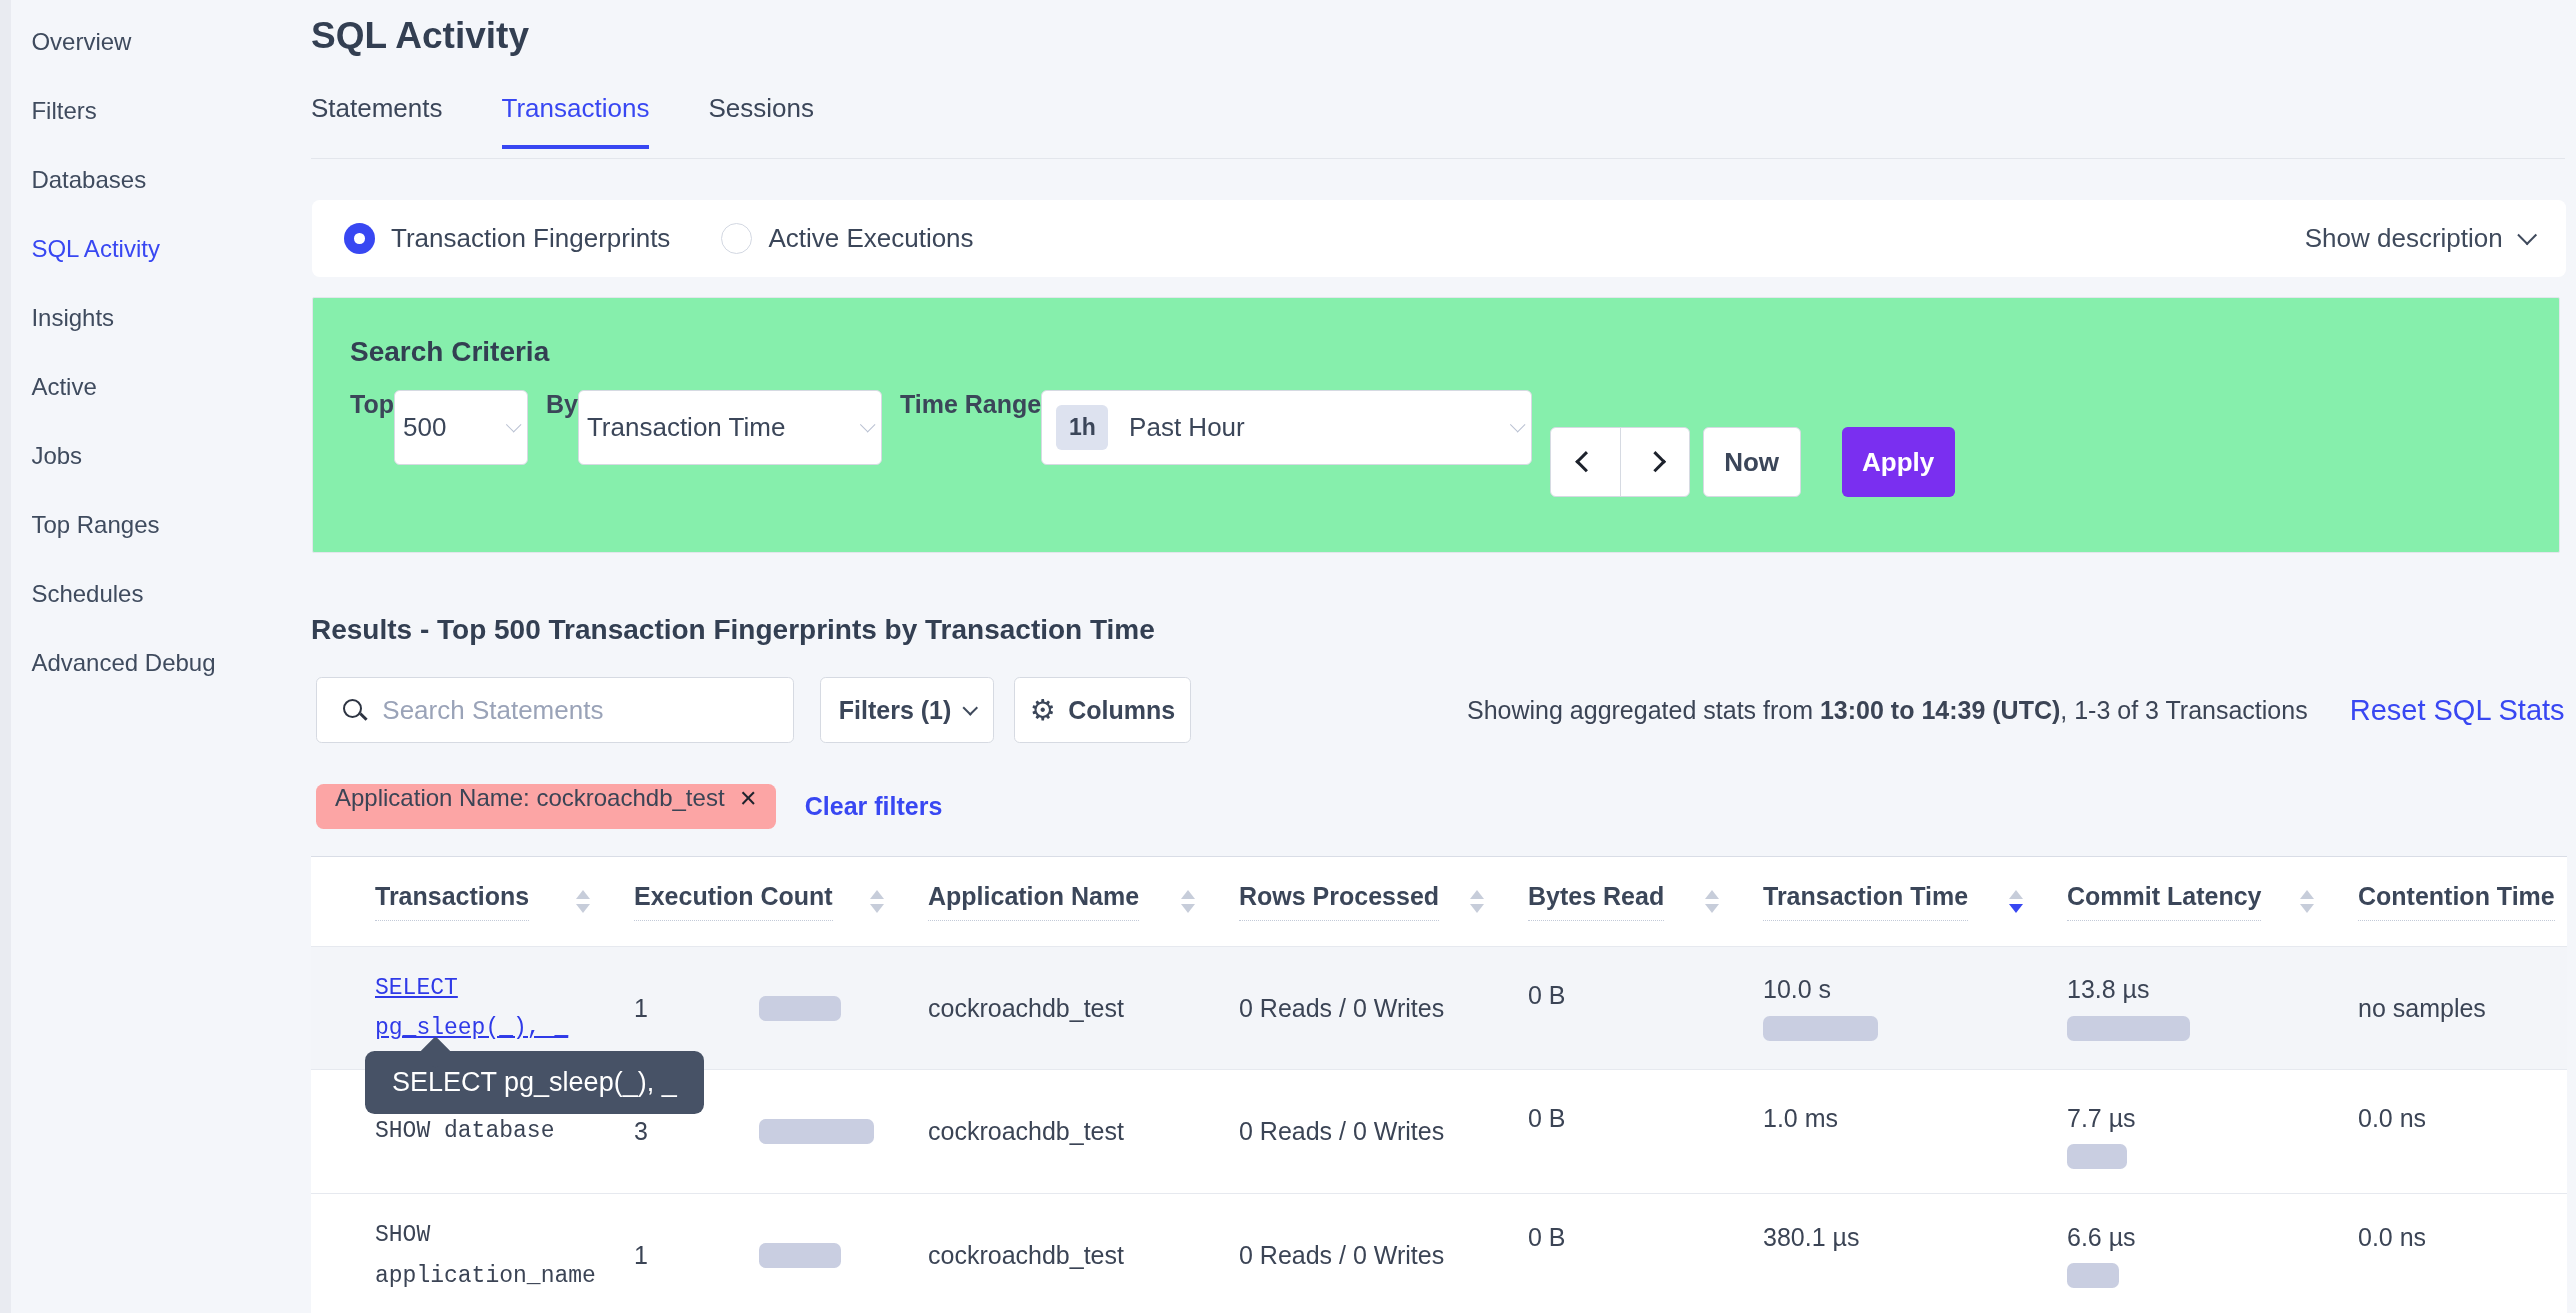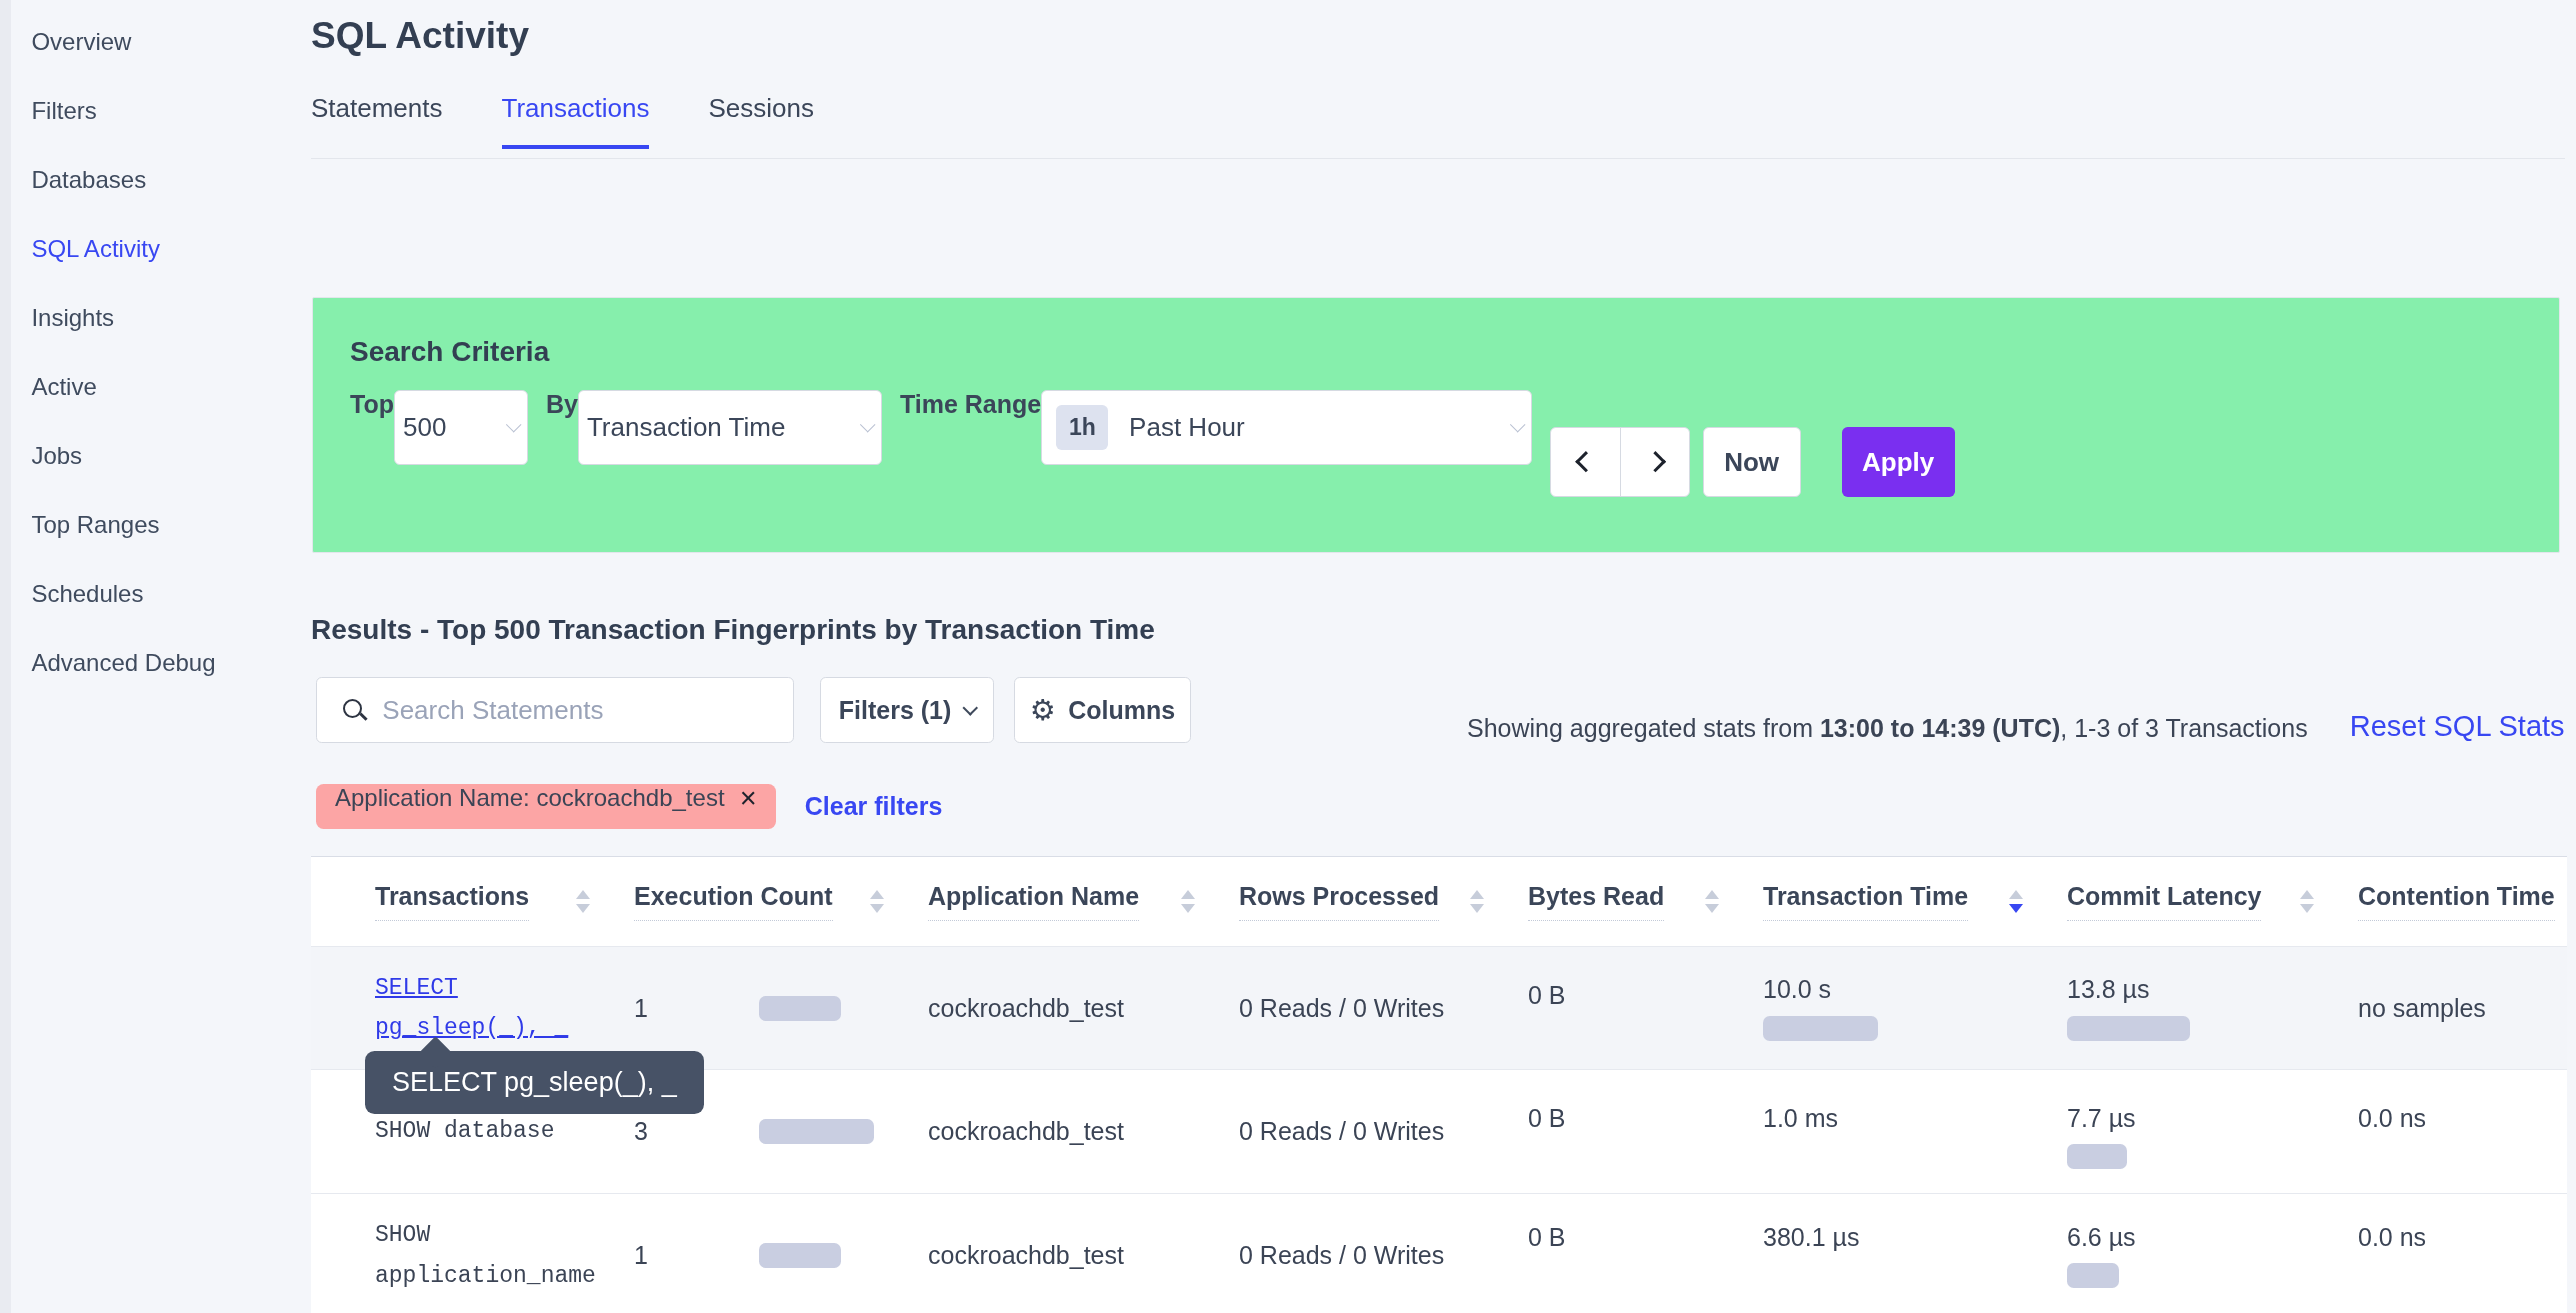--- a/index.html
+++ b/index.html
@@ -66,21 +66,21 @@
   .search-box{position:absolute;left:0;top:0;width:478px;height:66px;background:#fff;border:1px solid #d6dae2;border-radius:5.7px;display:flex;align-items:center;padding:0 25px}
   .mag{position:relative;width:25px;height:25px;margin-right:15.3px}
   .mag::before{content:"";position:absolute;left:1px;top:1px;width:15.3px;height:15.3px;border:2.9px solid #2d3442;border-radius:50%}
   .mag::after{content:"";position:absolute;left:17px;top:17px;width:8.6px;height:2.9px;background:#2d3442;transform:rotate(45deg)}
   .search-input{border:none;outline:none;font-size:26px;color:#3b4659;flex:1;background:transparent}
   .search-input::placeholder{color:var(--muted)}
   .tool-btn{position:absolute;top:0;height:66px;background:#fff;border:1px solid #d6dae2;border-radius:5.7px;display:flex;align-items:center;justify-content:center;font-size:25px;font-weight:700;color:#3b4659;cursor:pointer}
   .btn-filters{left:504px;width:174px}
   .btn-columns{left:698px;width:177px}
   .gear-glyph{font-size:29px;font-weight:400;margin-right:12.4px}
-  .stats-wrap{position:absolute;left:1173px;right:0;top:0;height:66px;display:flex;align-items:flex-end;justify-content:flex-end}
+  .stats-wrap{position:absolute;left:1173px;right:0;top:0;height:66px;display:flex;align-items:center;justify-content:flex-end}
   .stats-text{font-size:25px;color:#3b4455;white-space:nowrap}
   .stats-text b{font-weight:700}
   .vdiv{width:1px;height:57px;background:#dcdfe7;margin:0 21px}
   .reset-link{font-size:29px;color:var(--accent);white-space:nowrap;cursor:pointer}
 
   .chip-row{position:absolute;left:28px;top:784px;display:flex;align-items:center}
   .chip{background:#fca5a5;border-radius:7.6px;height:45px;display:flex;align-items:flex-start;padding:0 19px;font-size:24px;color:#3b4455}
   .chip-x{margin-left:15.3px;font-size:29px;color:#1d222c;cursor:pointer;line-height:1}
   .clear-link{margin-left:29px;font-size:25px;font-weight:700;color:var(--accent);cursor:pointer}
 
@@ -136,20 +136,34 @@
   <main class="content">
     <h1 class="page-title">SQL Activity</h1>
 
     <div class="tabs">
       <div class="tab">Statements</div>
       <div class="tab active">Transactions</div>
       <div class="tab">Sessions</div>
     </div>
     <div class="tabs-rule"></div>
 
+    <div class="radio-bar">
+      <div class="radio-opt">
+        <span class="radio-circ on"></span>
+        <span class="radio-label">Transaction Fingerprints</span>
+      </div>
+      <div class="radio-opt">
+        <span class="radio-circ off"></span>
+        <span class="radio-label">Active Executions</span>
+      </div>
+      <div class="show-desc">
+        <span>Show description</span>
+        <span class="chev"></span>
+      </div>
+    </div>
 
     <section class="panel">
       <h2 class="panel-title">Search Criteria</h2>
       <div class="controls">
         <div class="ctl-group">
           <span class="ctl-label">Top</span>
           <div class="select sel-top">
             <span>500</span>
             <span class="chev lite"></span>
           </div>

